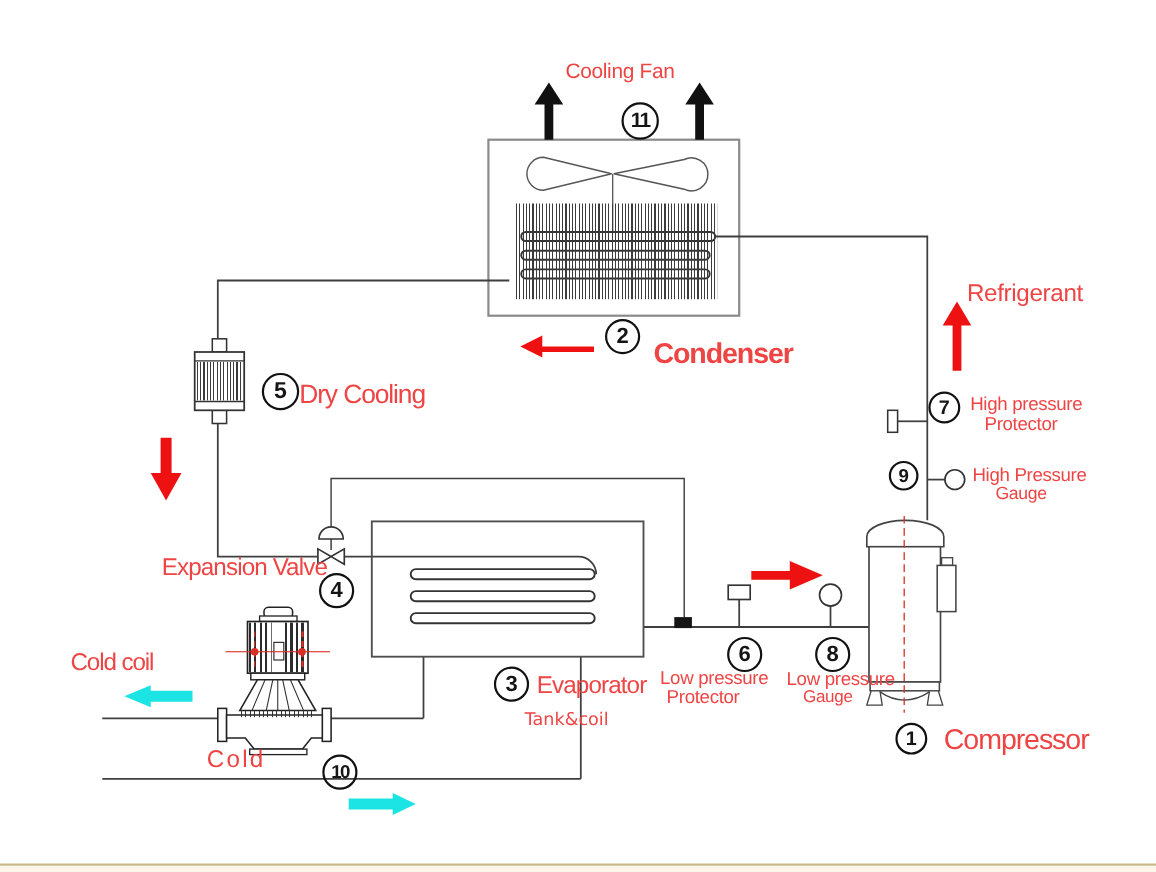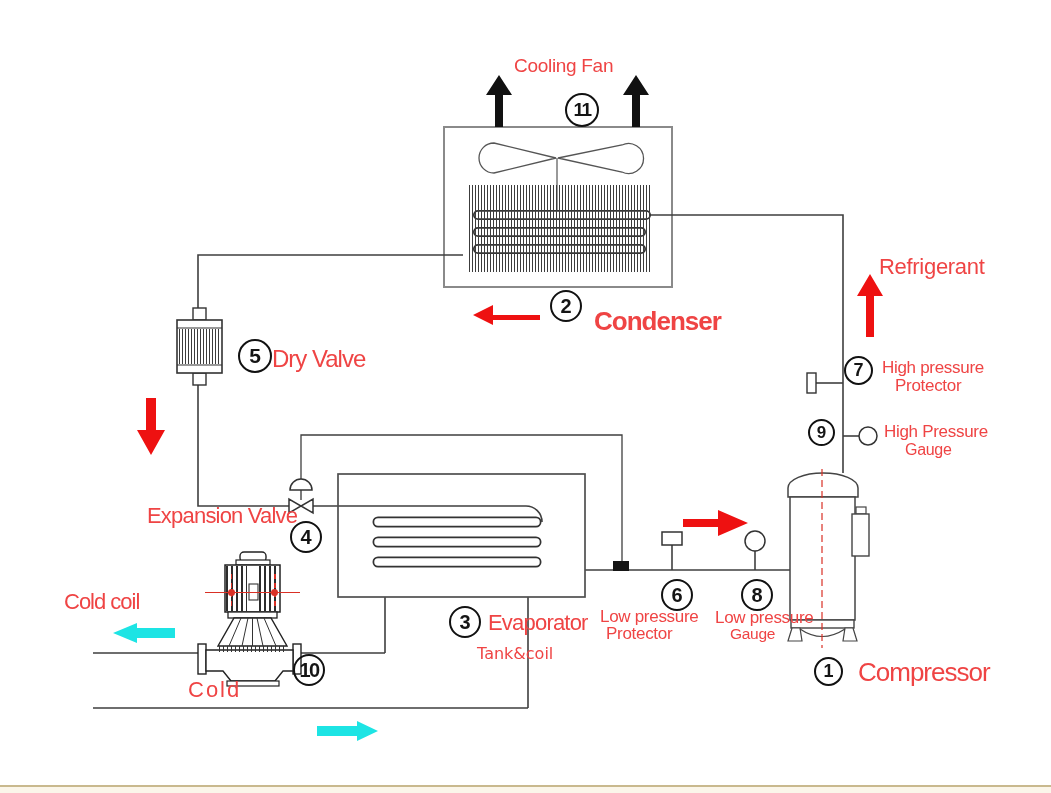--- a/index.html
+++ b/index.html
@@ -130,26 +130,26 @@
 
   <div class="num" style="left:814px;top:657px;width:29px;height:29px;font-size:18px;">1</div>
   <div class="num" style="left:550px;top:290px;width:32px;height:32px;font-size:20px;">2</div>
   <div class="num" style="left:449px;top:606px;width:32px;height:32px;font-size:20px;">3</div>
   <div class="num" style="left:290px;top:521px;width:32px;height:32px;font-size:20px;">4</div>
   <div class="num" style="left:238px;top:339px;width:34px;height:34px;font-size:21px;">5</div>
   <div class="num" style="left:661px;top:579px;width:32px;height:32px;font-size:20px;">6</div>
   <div class="num" style="left:844px;top:356px;width:29px;height:29px;font-size:18px;">7</div>
   <div class="num" style="left:741px;top:579px;width:32px;height:32px;font-size:20px;">8</div>
   <div class="num" style="left:808px;top:419px;width:27px;height:27px;font-size:17px;">9</div>
-  <div class="num" style="left:293px;top:654px;width:32px;height:32px;font-size:20px;letter-spacing:-1.5px;">10</div>
+  <div class="num" style="left:293px;top:686px;width:32px;height:32px;font-size:17px;letter-spacing:-1.5px;">10</div>
   <div class="num" style="left:565px;top:93px;width:34px;height:34px;font-size:19px;letter-spacing:-1.5px;">11</div>
 
   <div class="lbl" style="left:514px;top:56px;font-size:19px;letter-spacing:-0.3px;">Cooling Fan</div>
   <div class="lbl" style="left:594px;top:308px;font-size:26px;letter-spacing:-1px;font-weight:bold;">Condenser</div>
-  <div class="lbl" style="left:272px;top:347px;font-size:24px;letter-spacing:-1px;">Dry Valve</div>
+  <div class="lbl" style="left:272px;top:347px;font-size:24px;letter-spacing:-1px;">Dry Cooling</div>
   <div class="lbl" style="left:147px;top:505px;font-size:22px;letter-spacing:-0.8px;">Expansion Valve</div>
   <div class="lbl" style="left:488px;top:612px;font-size:22px;letter-spacing:-0.8px;">Evaporator</div>
   <div class="lbl" style="left:477px;top:646px;font-size:16px;font-family:'DejaVu Sans',sans-serif;">Tank&amp;coil</div>
   <div class="lbl" style="left:64px;top:591px;font-size:22px;letter-spacing:-1px;">Cold coil</div>
   <div class="lbl" style="left:188px;top:679px;font-size:22px;letter-spacing:2px;">Cold</div>
   <div class="lbl" style="left:858px;top:659px;font-size:26px;letter-spacing:-1px;">Compressor</div>
   <div class="lbl" style="left:879px;top:256px;font-size:22px;letter-spacing:-0.3px;">Refrigerant</div>
 
   <div class="lbl" style="left:882px;top:359px;font-size:17px;letter-spacing:-0.3px;">High pressure</div>
   <div class="lbl" style="left:895px;top:377px;font-size:17px;letter-spacing:-0.3px;">Protector</div>

